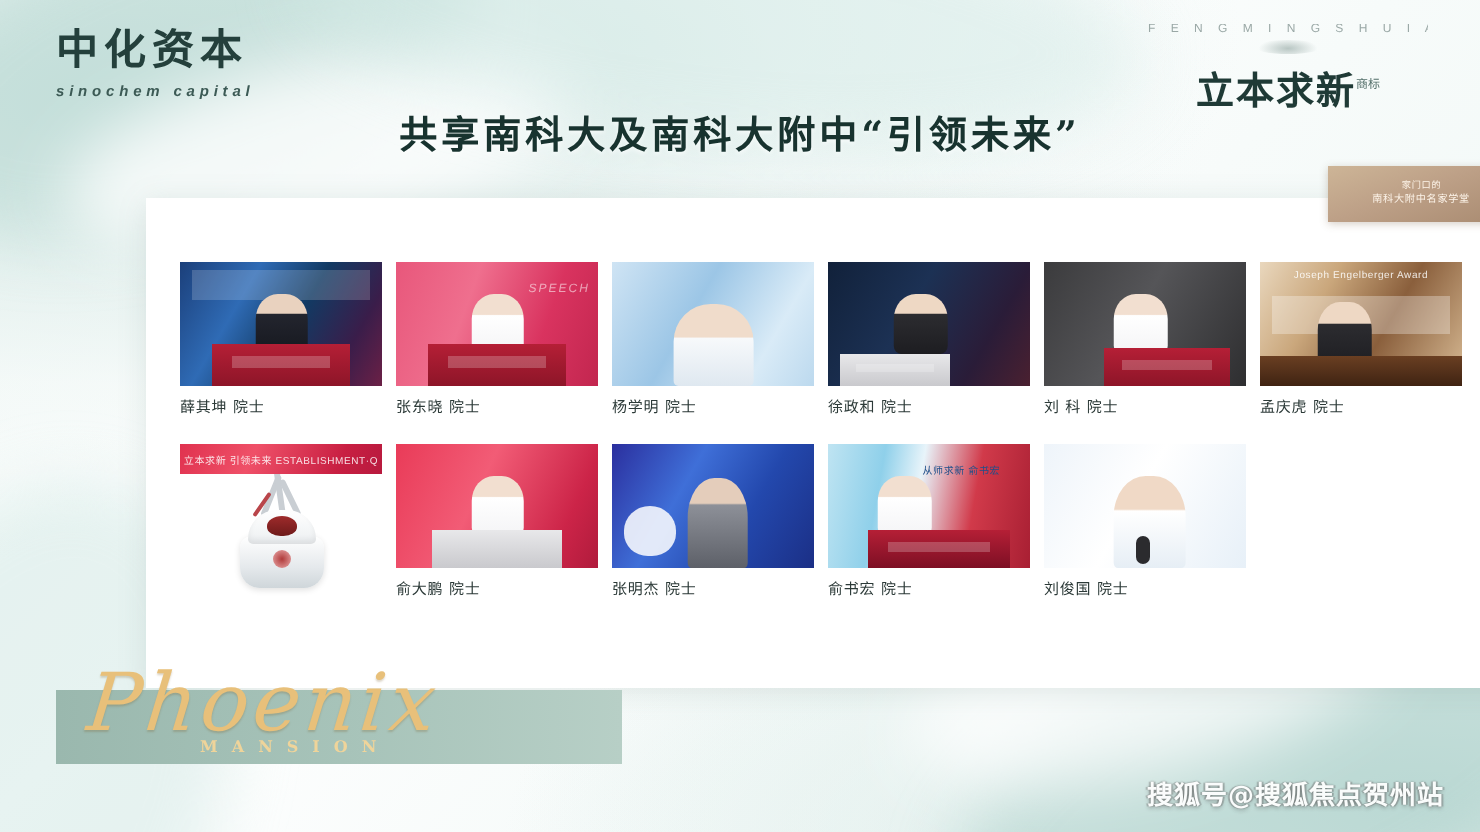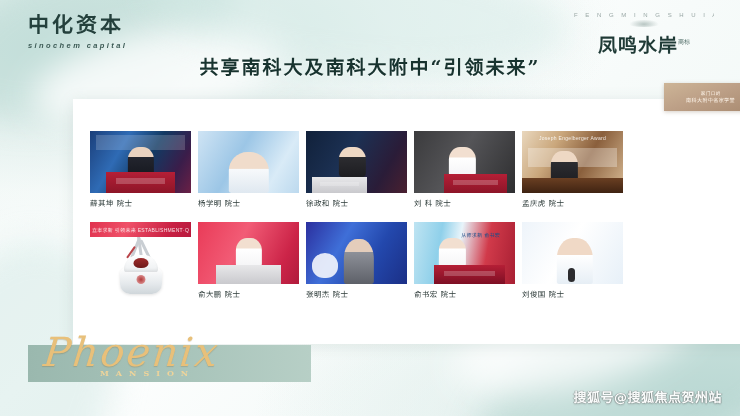--- a/index.html
+++ b/index.html
@@ -216,21 +216,21 @@
 
   <div class="logo-left">
     <div class="cn">中化资本</div>
     <div class="en">sinochem capital</div>
   </div>
 
   <div class="logo-right">
     <div class="pin">F E N G M I N G   S H U I   A N</div>
     <div class="mark"></div>
     <div>
-      <span class="cn">凤鸣水岸</span><span class="sup">商标</span>
+      <span class="cn">立本求新</span><span class="sup">商标</span>
     </div>
   </div>
 
   <div class="title">共享南科大及南科大附中“引领未来”</div>
 
   <div class="card">
 
     <div class="badge">
       <span class="b1">家门口的</span>
       <span class="b2">南科大附中名家学堂</span>
@@ -245,20 +245,31 @@
             <div class="p stage-blue"></div>
             <div class="banner"></div>
             <div class="person dark"></div>
             <div class="podium">
                 <div class="strip"></div>
               </div>
           </div>
           <div class="cap">薛其坤 院士</div>
         </div>
 
+        <div class="cell">
+          <div class="photo">
+            <div class="p stage-pink"></div>
+            <div class="watermark-txt">SPEECH</div>
+            <div class="person"></div>
+            <div class="podium">
+                <div class="strip"></div>
+              </div>
+          </div>
+          <div class="cap">张东晓 院士</div>
+        </div>
 
         <div class="cell">
           <div class="photo">
             <div class="p stage-lightblue"></div>
             <div class="person" style="width:40%;height:66%;bottom:0;background:linear-gradient(180deg,#f0dccb 0%,#f0dccb 40%,#f7f9fb 42%,#dfe8f0 100%);border-radius:46% 46% 6% 6%;"></div>
           </div>
           <div class="cap">杨学明 院士</div>
         </div>
 
         <div class="cell">

